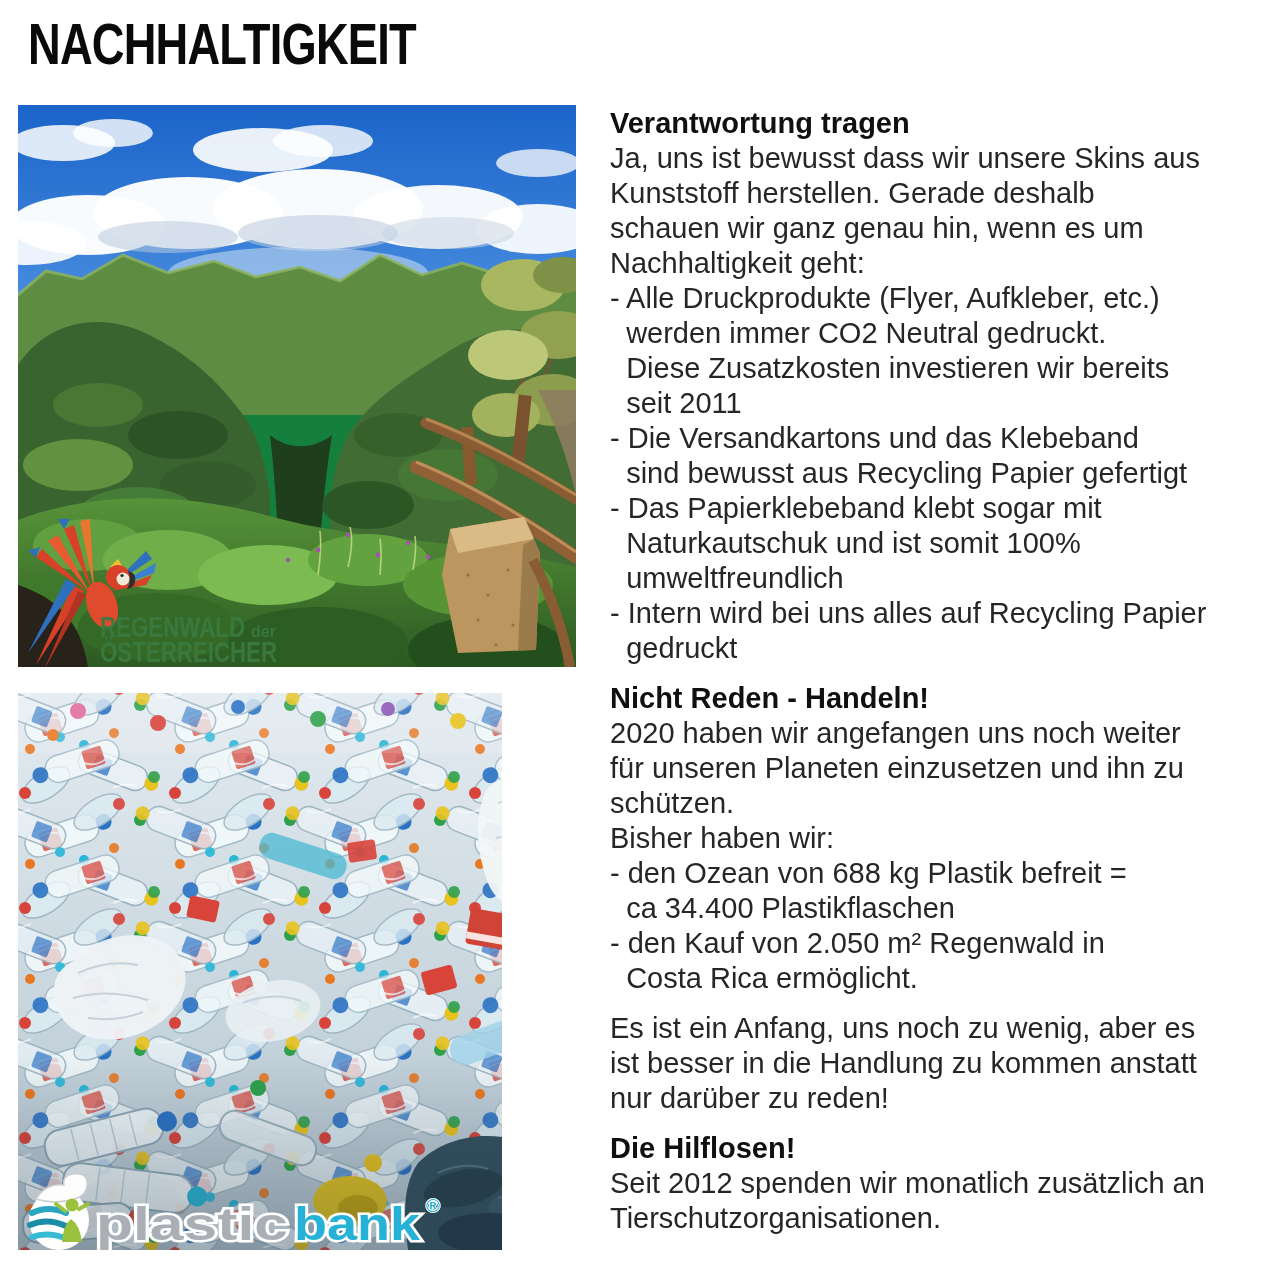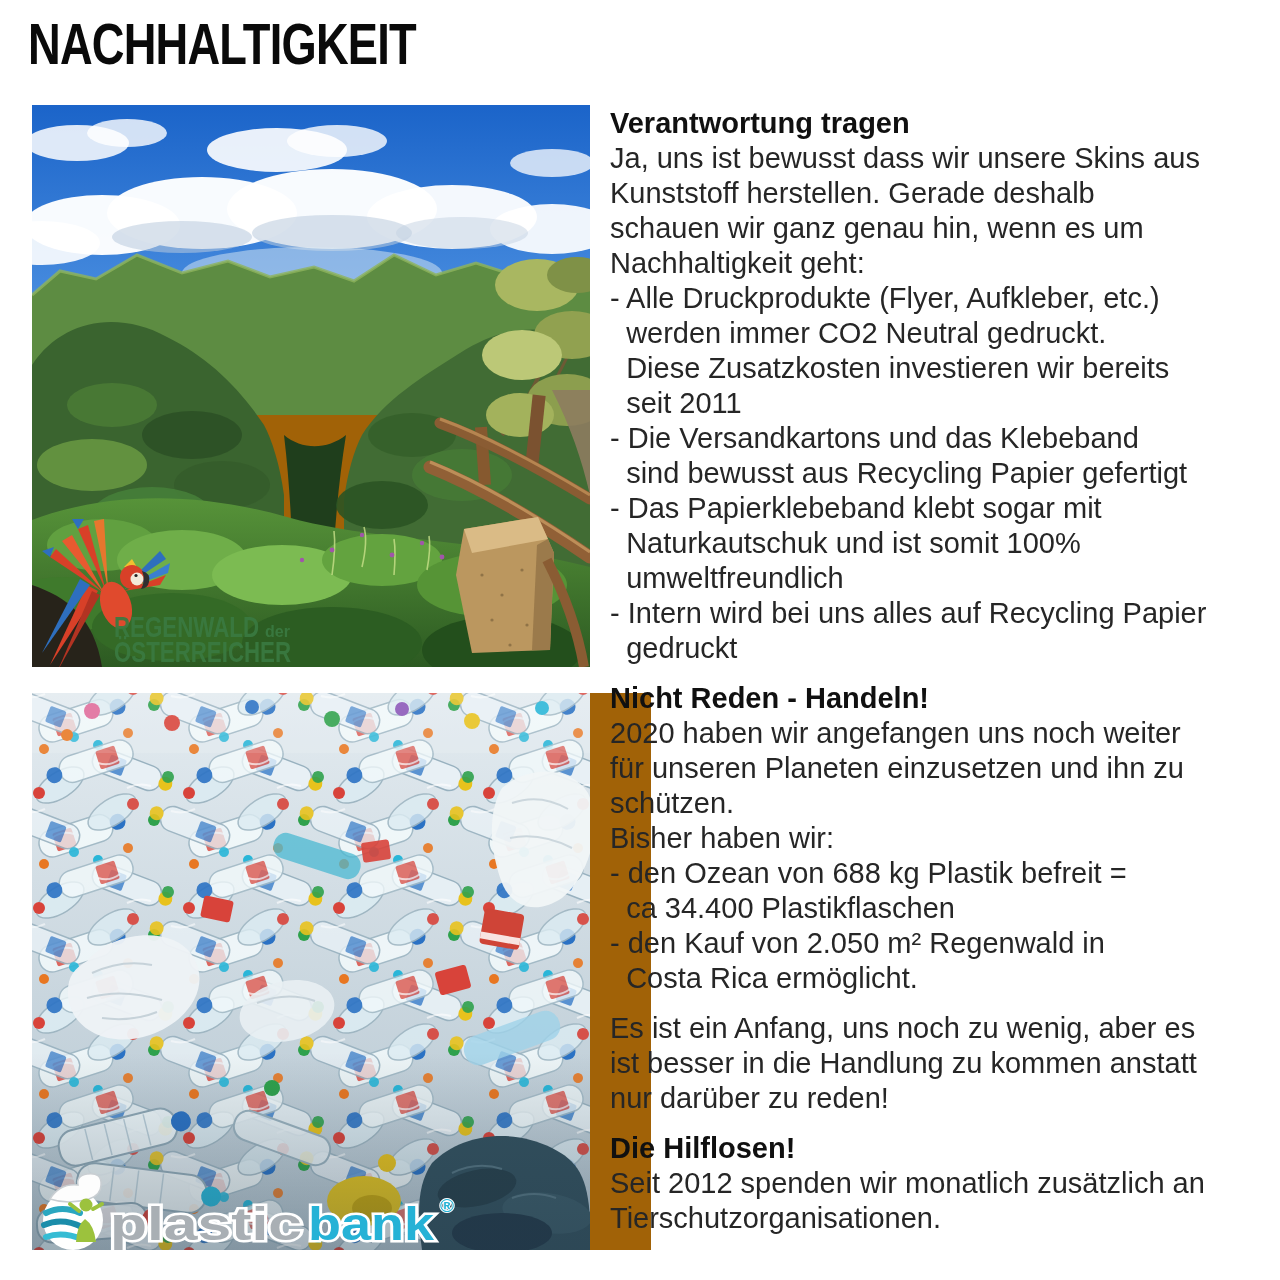--- a/index.html
+++ b/index.html
@@ -8,23 +8,23 @@
     background:#ffffff; font-family:"Liberation Sans","DejaVu Sans",sans-serif;
     color:#262626;
     border-radius:30px;
   }
   .title {
     position:absolute; left:28px; top:10px;
     font-size:58px; font-weight:bold; color:#0a0a0a;
     letter-spacing:-1px; white-space:nowrap;
     transform:scaleX(.78); transform-origin:left top;
   }
-  .photo { position:absolute; left:32px; overflow:hidden; background:#a16207; }
+  .photo { position:absolute; left:18px; overflow:hidden; background:#15803d; }
   .photo.rainforest { top:105px; width:558px; height:562px; }
-  .photo.plastic   { top:693px; width:619px; height:557px; }
+  .photo.plastic   { top:693px; width:484px; height:557px; }
   .photo svg { display:block; }
   .textcol {
     position:absolute; left:610px; top:106px; width:680px;
     font-size:29px; line-height:35px; color:#262626;
   }
   .sec { margin:0 0 15px 0; }
   .sec h2 { margin:0; font-size:29px; line-height:35px; font-weight:bold; color:#101010; }
   .sec .body { white-space:pre-wrap; }
   .svgtxt { font-family:"Liberation Sans","DejaVu Sans",sans-serif; font-weight:bold; }
 </style>

